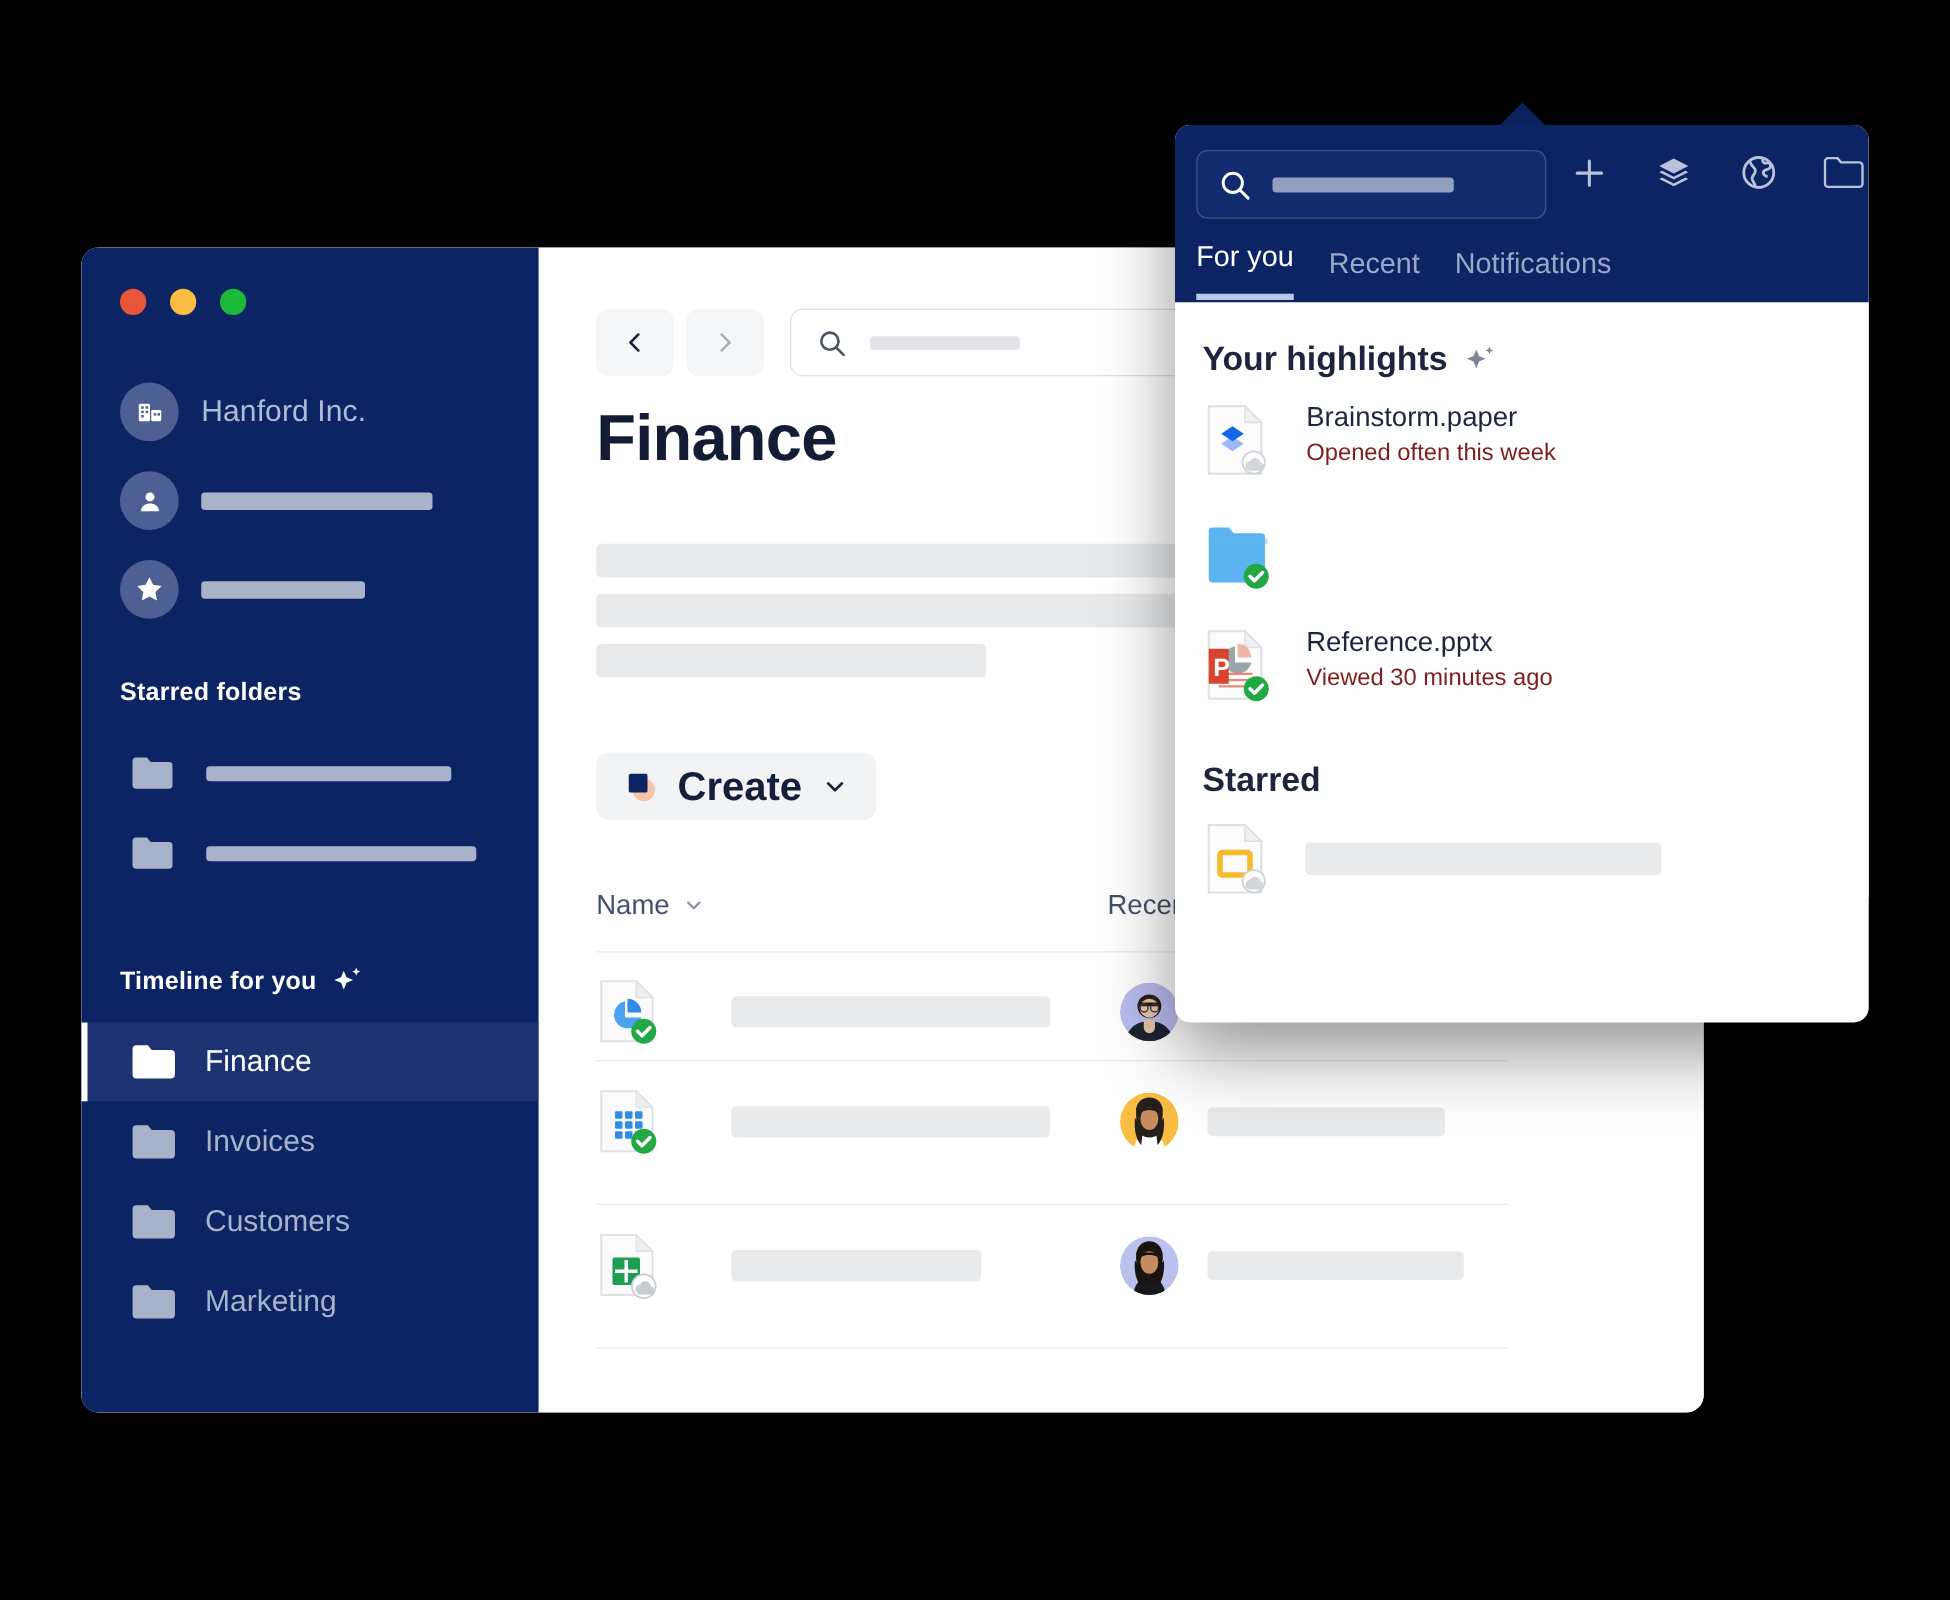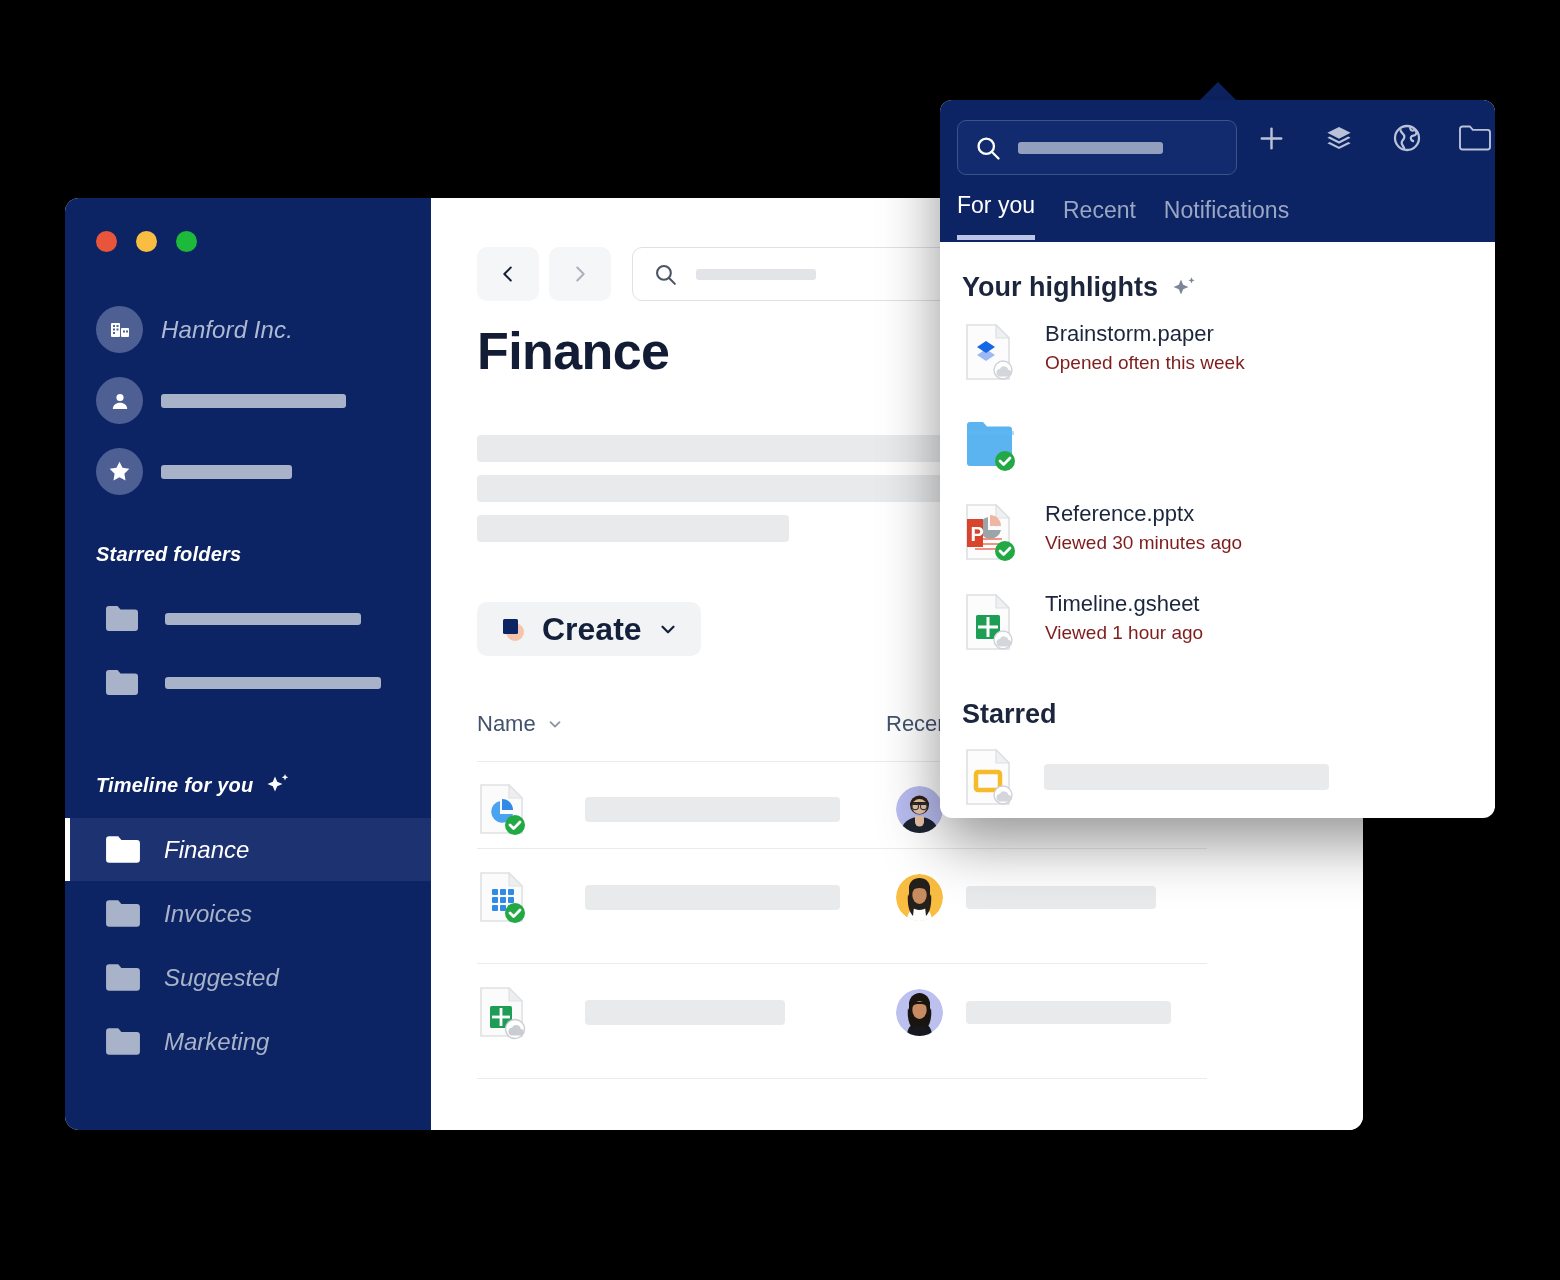--- a/index.html
+++ b/index.html
@@ -18,21 +18,20 @@
     width: 1298px; height: 932px;
     border-radius: 14px;
     overflow: hidden;
     background: #fff;
     box-shadow: 0 24px 60px rgba(0,0,0,.45);
   }
   .sidebar {
     position: absolute; left: 0; top: 0;
     width: 366px; height: 100%;
     background: #0d2464;
-    font-style: italic;
   }
   .traffic { position: absolute; left: 31px; top: 33px; display: flex; gap: 19px; }
   .dot { width: 21px; height: 21px; border-radius: 50%; }
   .dot.red { background: #e8553b; }
   .dot.yellow { background: #f8bd41; }
   .dot.green { background: #1cb93a; }
 
   .acct { position: absolute; left: 31px; top: 108px; width: 310px; }
   .acct-row { display: flex; align-items: center; margin-bottom: 24px; }
   .acct-av {
@@ -236,21 +235,21 @@
       <div class="nav-item" style="top:684px">
         <svg width="36" height="29" viewBox="0 0 34 27">
           <path d="M1 4a3 3 0 013-3h8.5l3 3.5H30a3 3 0 013 3V23a3 3 0 01-3 3H4a3 3 0 01-3-3z" fill="#a8b2c9"></path>
         </svg>
         <span class="lab">Invoices</span>
       </div>
       <div class="nav-item" style="top:748px">
         <svg width="36" height="29" viewBox="0 0 34 27">
           <path d="M1 4a3 3 0 013-3h8.5l3 3.5H30a3 3 0 013 3V23a3 3 0 01-3 3H4a3 3 0 01-3-3z" fill="#a8b2c9"></path>
         </svg>
-        <span class="lab">Suggested</span>
+        <span class="lab">Customers</span>
       </div>
       <div class="nav-item" style="top:812px">
         <svg width="36" height="29" viewBox="0 0 34 27">
           <path d="M1 4a3 3 0 013-3h8.5l3 3.5H30a3 3 0 013 3V23a3 3 0 01-3 3H4a3 3 0 01-3-3z" fill="#a8b2c9"></path>
         </svg>
         <span class="lab">Marketing</span>
       </div>
     </div>
 
     <div class="content">
@@ -481,35 +480,20 @@
           <text x="8.5" y="40" font-family="Liberation Sans, sans-serif" font-size="20" font-weight="bold" fill="#fff">P</text>
           <circle cx="43" cy="50" r="10" fill="#22a845"></circle>
           <polyline points="38,50 41.6,53.6 48,47" fill="none" stroke="#fff" stroke-width="2.8" stroke-linecap="round" stroke-linejoin="round"></polyline>
         </svg>
         <div class="hl-text">
           <div class="hl-name">Reference.pptx</div>
           <div class="hl-sub">Viewed 30 minutes ago</div>
         </div>
       </div>
 
-      <div class="hl-item">
-        <svg width="60" height="62" viewBox="0 0 60 62">
-          <path d="M5 4h29l13 13v41H5z" fill="#fcfcfc" stroke="#dddfe2" stroke-width="1.6"></path>
-          <path d="M34 4l13 13H34z" fill="#eef0f2" stroke="#dddfe2" stroke-width="1.2"></path>
-          <rect x="14" y="24" width="24" height="24" rx="1.6" fill="#1e9e55"></rect>
-          <rect x="24.5" y="26" width="3" height="20" fill="#fff"></rect>
-          <rect x="16" y="34.5" width="20" height="3" fill="#fff"></rect>
-          <circle cx="41" cy="49" r="9" fill="#fff" stroke="#cfd2d6" stroke-width="1.4"></circle>
-          <path d="M34.5 51.6a3.9 3.9 0 013.5-3.9 4.5 4.5 0 018.4 1.4 3.2 3.2 0 01-.7 6.4h-7.8a3.5 3.5 0 01-3.4-3.9z" fill="#d3d6da"></path>
-        </svg>
-        <div class="hl-text">
-          <div class="hl-name">Timeline.gsheet</div>
-          <div class="hl-sub">Viewed 1 hour ago</div>
-        </div>
-      </div>
 
       <div class="starred-title">Starred</div>
 
       <div class="star-item">
         <svg width="60" height="62" viewBox="0 0 60 62">
           <path d="M5 4h29l13 13v41H5z" fill="#fcfcfc" stroke="#dddfe2" stroke-width="1.6"></path>
           <path d="M34 4l13 13H34z" fill="#eef0f2" stroke="#dddfe2" stroke-width="1.2"></path>
           <rect x="14" y="26" width="24" height="18" rx="2" fill="none" stroke="#f5bb2b" stroke-width="4.5"></rect>
           <circle cx="41" cy="49" r="9" fill="#fff" stroke="#cfd2d6" stroke-width="1.4"></circle>
           <path d="M34.5 51.6a3.9 3.9 0 013.5-3.9 4.5 4.5 0 018.4 1.4 3.2 3.2 0 01-.7 6.4h-7.8a3.5 3.5 0 01-3.4-3.9z" fill="#d3d6da"></path>

